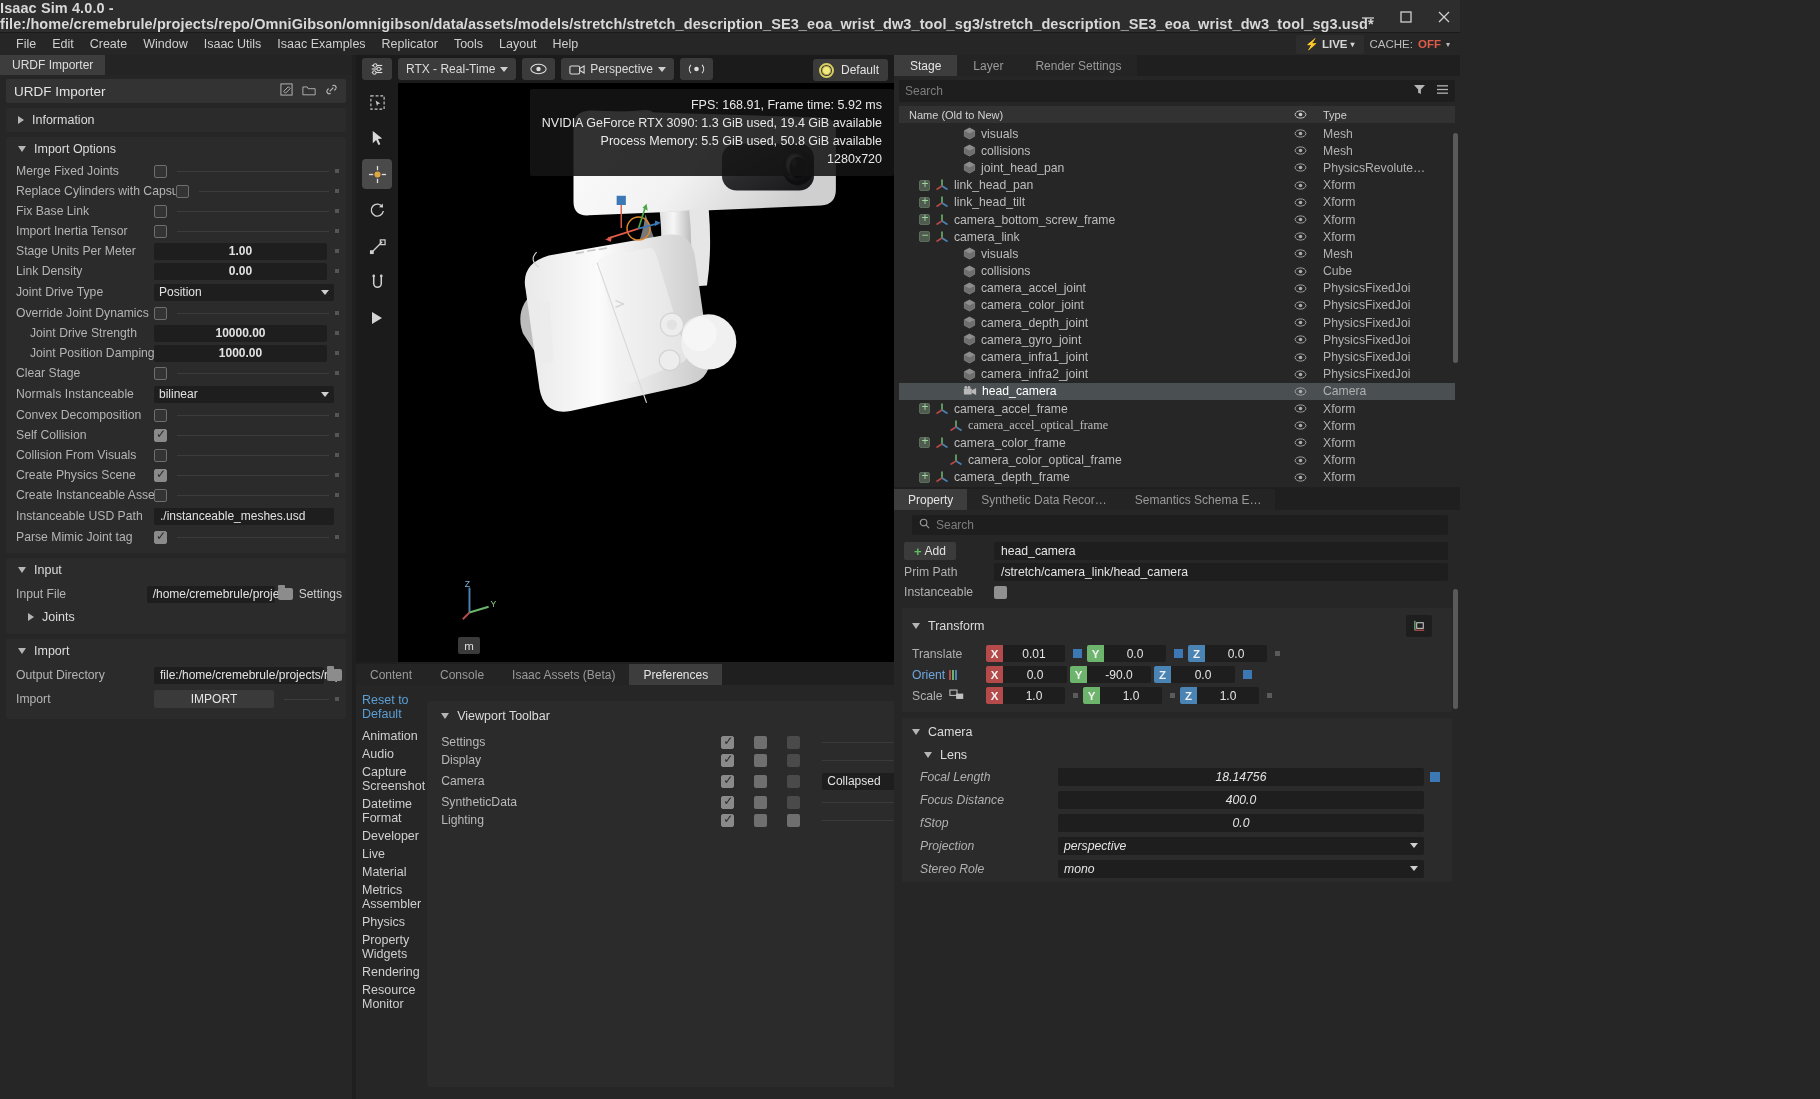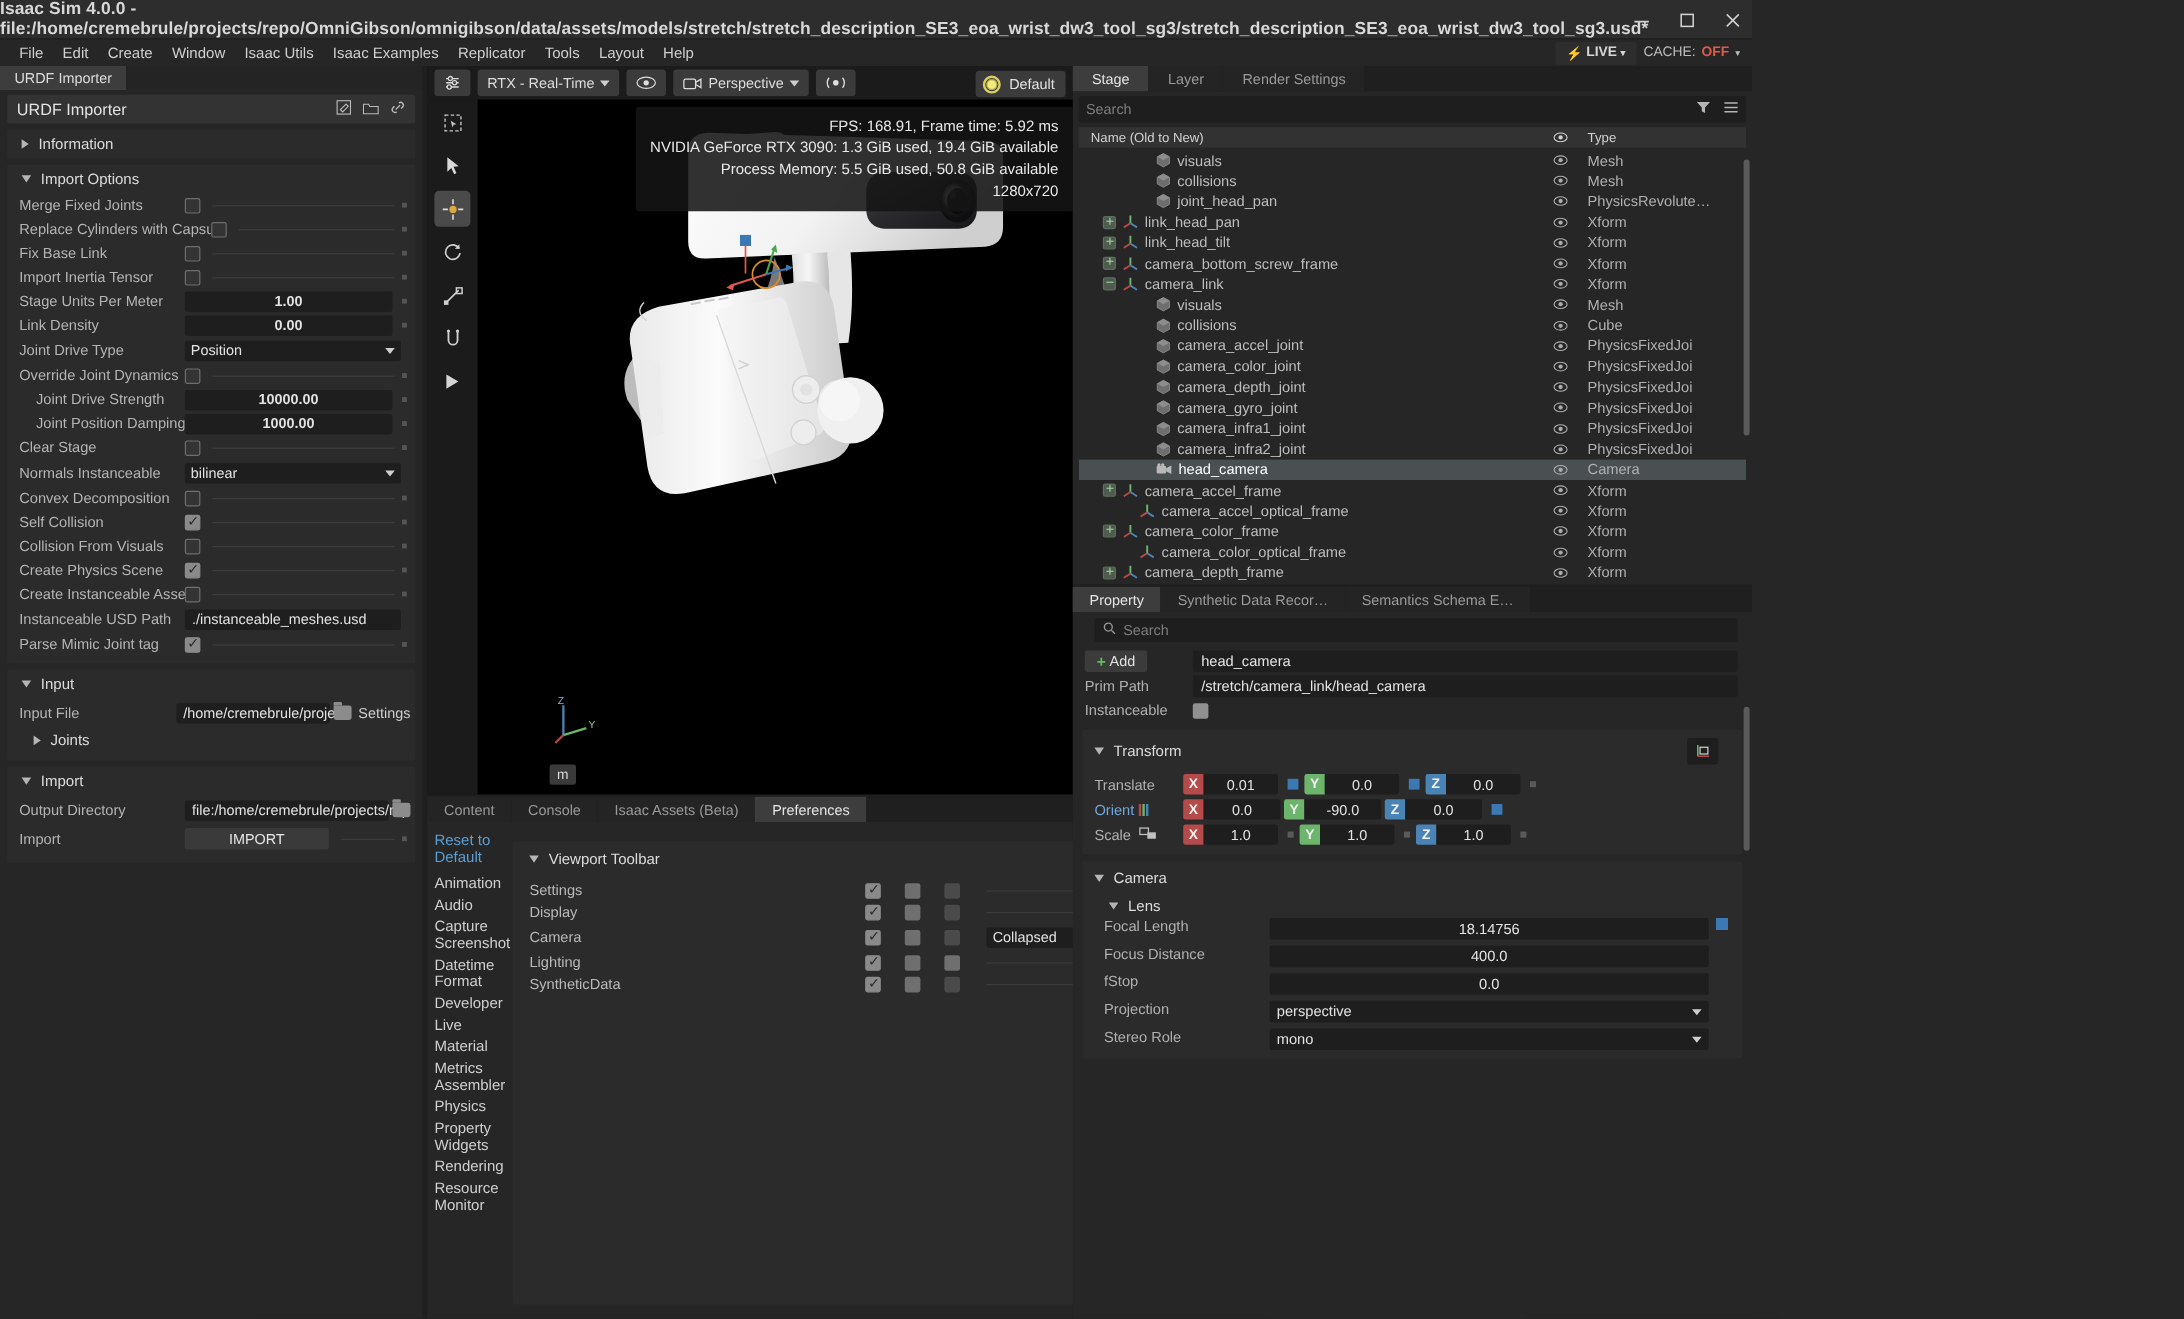--- a/index.html
+++ b/index.html
@@ -145,21 +145,21 @@
   .ax { width: 17px; height: 17px; display:flex;align-items:center;justify-content:center;font-size:11.5px;font-weight:bold;color:#f0f0f0;border-radius:2px 0 0 2px;}
   .ax.x { background: #b44a4a; } .ax.y { background: #6db46d; } .ax.z { background: #4a84b4; }
   .axf { background:#1e1e1e; height:17px; width: 62px; display:flex;align-items:center;justify-content:center;font-size:12px;color:#e4e4e4;border-radius:0 2px 2px 0;}
   .axgrp { display:flex; align-items:center; margin-right: 3px; }
   .lnk { width: 9px; height: 9px; background: #3c78b4; margin: 0 5px; }
   .lnk.sm { width: 5px; height: 5px; background: #5a5a5a; }
   .orient-tag { color: #6fa8dc; font-size: 12.2px; display:flex; align-items:center; gap:4px; }
   .bars { display:flex; gap:1px; }
   .bars i { display:block; width:2px; height:10px; }
   .transform-ico { width: 26px; height: 22px; background: #1e1e1e; border-radius: 2px; display:flex;align-items:center;justify-content:center; margin-left:auto; margin-right: 10px;}
-  .cam-row { display:flex; height: 23px; padding: 0 12px 0 18px; }
+  .cam-row { display:flex; align-items:center; height: 23px; padding: 0 12px 0 18px; font-style: italic; }
   .cam-label { width: 138px; font-size: 12.2px; color: #b0b0b0; }
   .cam-field { flex: 1; background:#1e1e1e; height:18px; border-radius:2px; display:flex;align-items:center;justify-content:center; font-size:12.2px;color:#e4e4e4; margin-right: 6px;}
   .cam-dd { flex: 1; background:#1e1e1e; height:18px; border-radius:2px; display:flex;align-items:center;justify-content:space-between; padding: 0 6px; font-size:12.2px;color:#e4e4e4; margin-right: 6px;}
   .sq-btn { width: 10px; height: 10px; background: #3c78b4; flex:none; }
   .pp-scroll { position:absolute; right: 2px; top: 100px; width: 5px; height: 120px; background:#5a5a5a; border-radius:3px;}
 </style>
 </head>
 <body>
 
 <div class="app">
@@ -655,35 +655,35 @@
             <div class="vt-sq dim"></div>
           </div>
           <div class="vt-dd" style="margin-left:22px">
             <span>Collapsed</span>
             <span class="dd-caret"></span>
           </div>
           <div class="vt-line" style="margin-left:10px"></div>
           <div class="vt-blue"></div>
         </div>
         <div class="vt-row">
+          <div class="vt-label">SyntheticData</div>
+          <div class="vt-cbs">
+            <div class="cb checked"></div>
+            <div class="vt-sq"></div>
+            <div class="vt-sq dim"></div>
+          </div>
+          <div class="vt-line"></div>
+            <div class="vt-dot"></div>
+        </div>
+        <div class="vt-row">
           <div class="vt-label">Lighting</div>
           <div class="vt-cbs">
             <div class="cb checked"></div>
             <div class="vt-sq"></div>
             <div class="vt-sq"></div>
-          </div>
-          <div class="vt-line"></div>
-            <div class="vt-dot"></div>
-        </div>
-        <div class="vt-row">
-          <div class="vt-label">SyntheticData</div>
-          <div class="vt-cbs">
-            <div class="cb checked"></div>
-            <div class="vt-sq"></div>
-            <div class="vt-sq dim"></div>
           </div>
           <div class="vt-line"></div>
             <div class="vt-dot"></div>
         </div>
       </div>
     </div>
   </div>
 
   <div class="stage-panel">
     <div class="st-tabs">
@@ -1044,21 +1044,21 @@
           </div>
           <div class="c-eye">
             <svg width="13" height="9" viewBox="0 0 14 10">
               <ellipse cx="7" cy="5" rx="6" ry="4" fill="none" stroke="currentColor" stroke-width="1"></ellipse>
               <circle cx="7" cy="5" r="2" fill="currentColor"></circle>
             </svg>
           </div>
           <div class="c-type">Xform</div>
         </div>
         <div class="st-row">
-          <div class="nm" style="padding-left: 34px;">
+          <div class="nm" style="padding-left: 34px; font-family: Liberation Serif, serif;">
             <span class="expander none"></span>
             <span style="display: flex;">
               <svg class="axis-ico" viewBox="0 0 14 14">
                 <line x1="7" y1="8" x2="7" y2="1.5" stroke="#6db46d" stroke-width="1.6"></line>
                 <line x1="7" y1="8" x2="12.5" y2="11.5" stroke="#4a84b4" stroke-width="1.6"></line>
                 <line x1="7" y1="8" x2="1.5" y2="11.5" stroke="#b44a4a" stroke-width="1.6"></line>
               </svg>
             </span>
             <span>camera_accel_optical_frame</span>
           </div>

